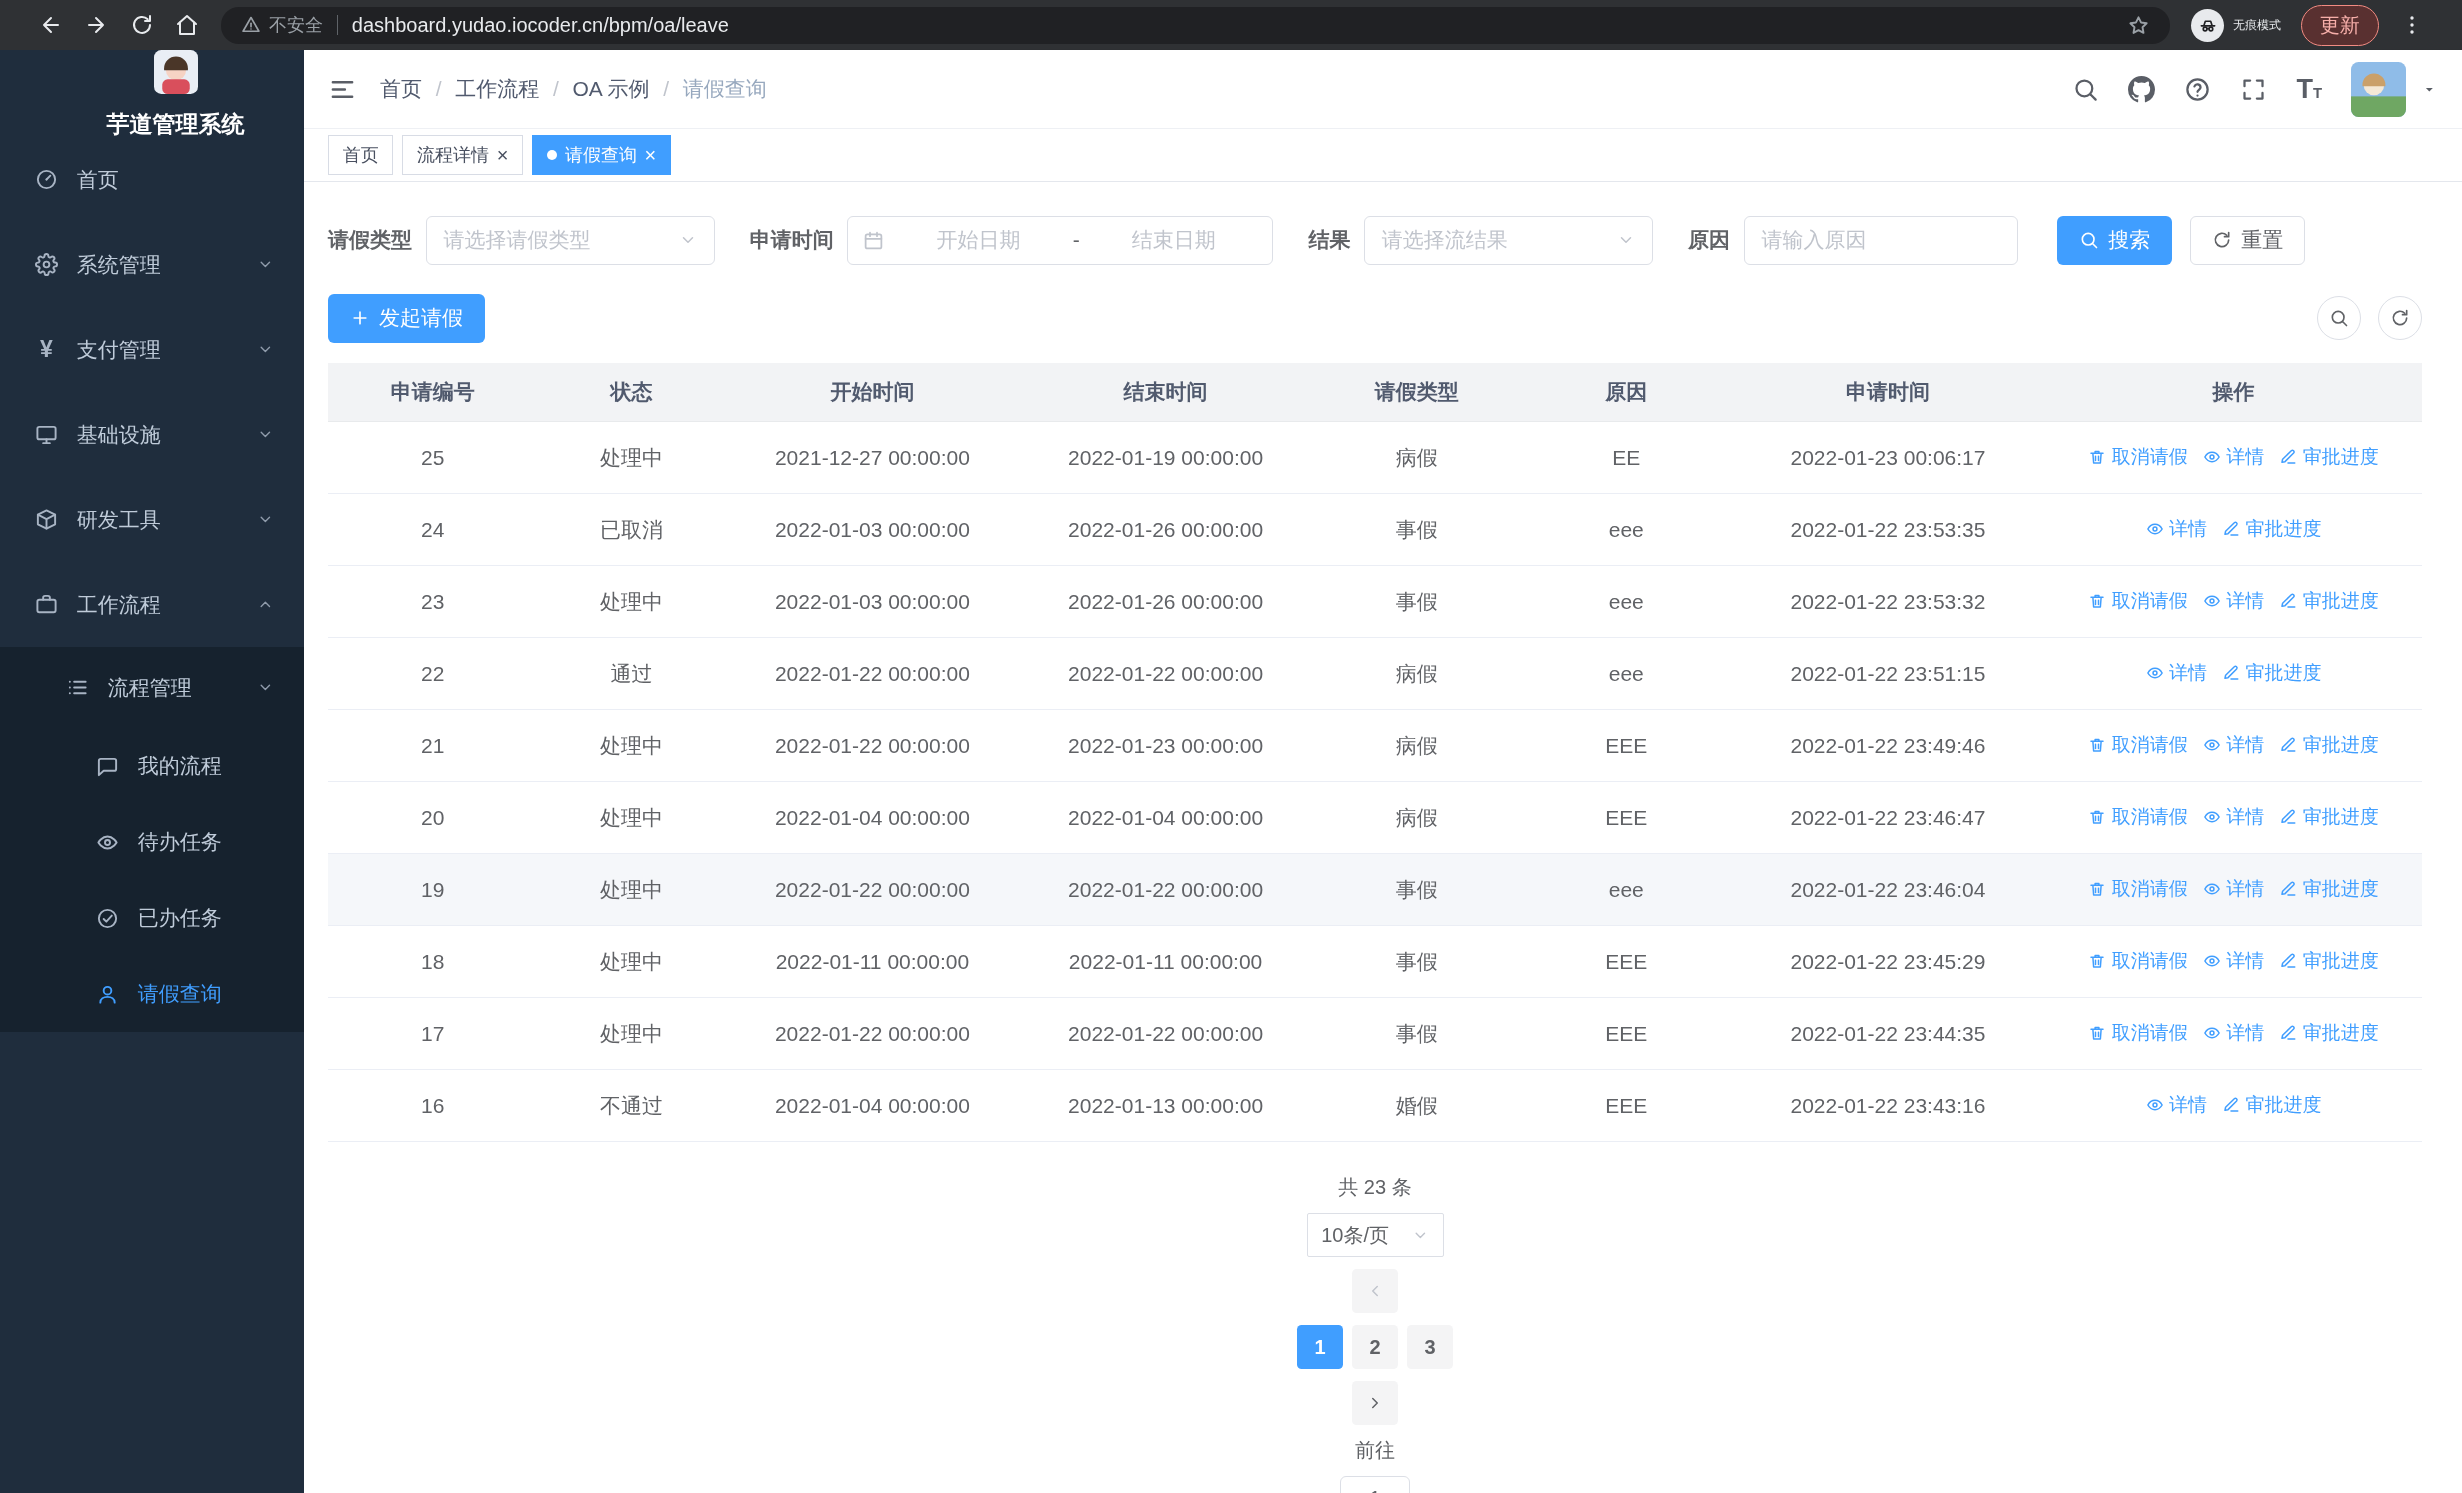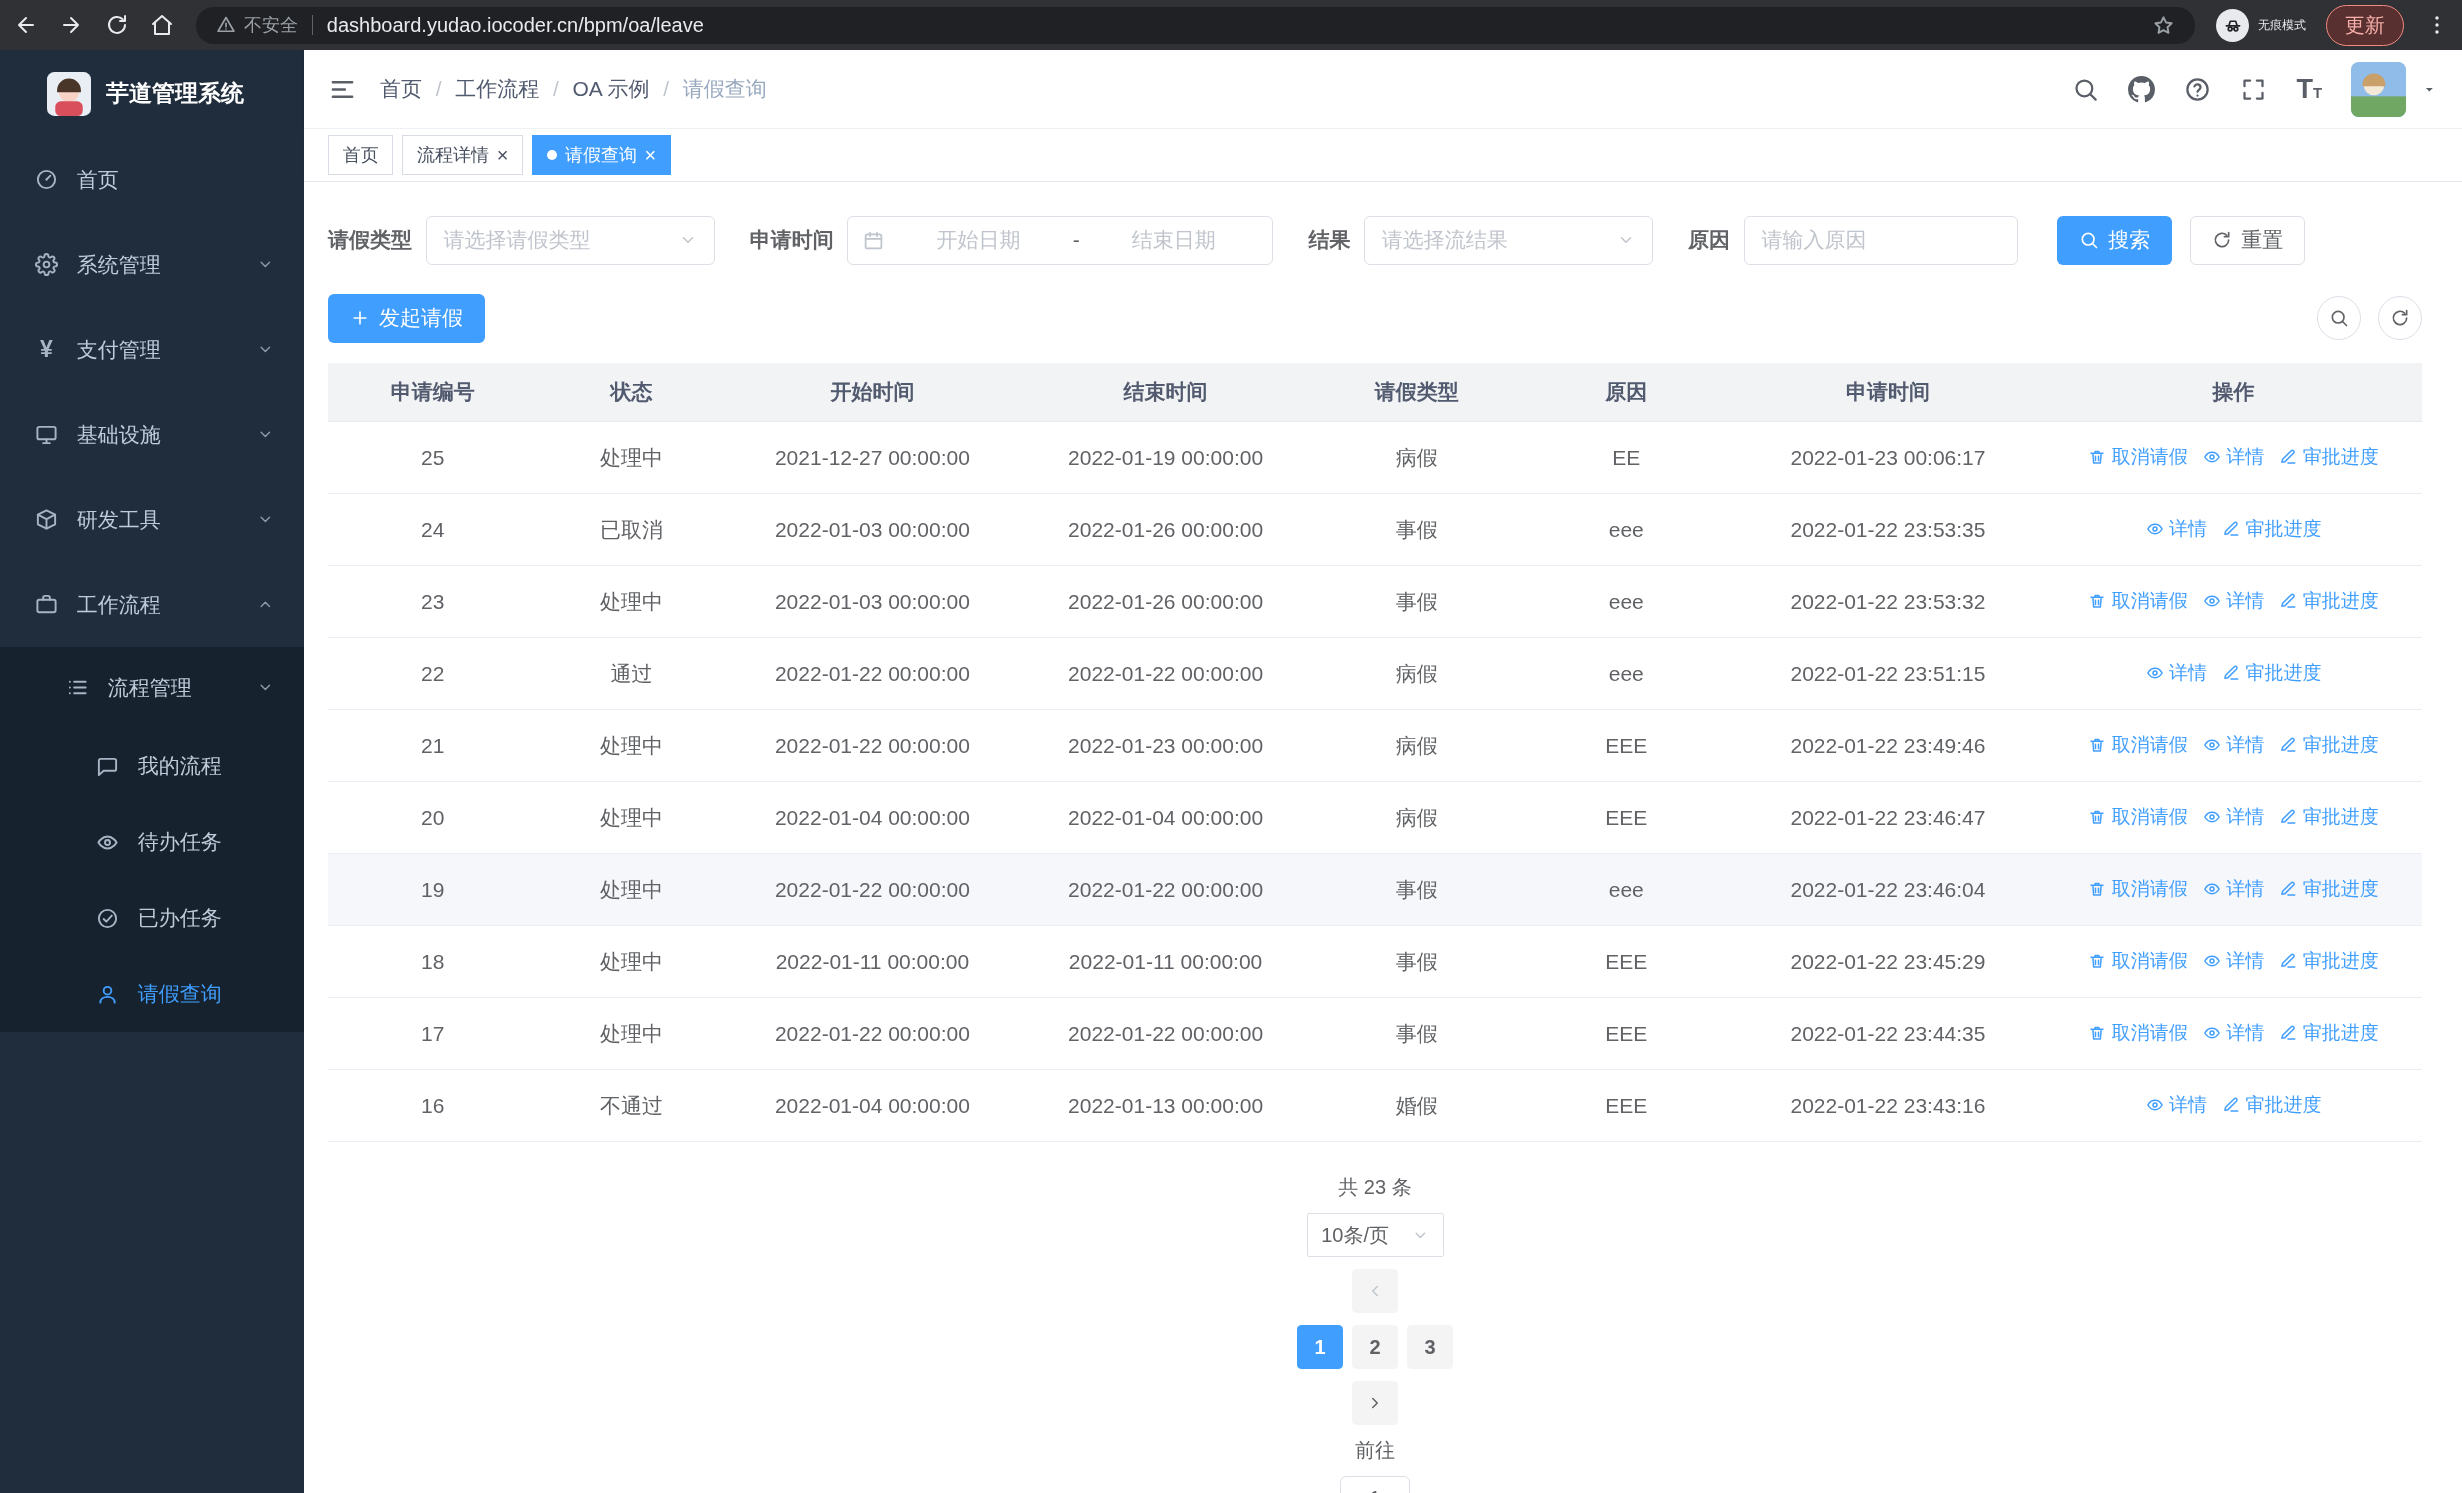--- a/index.html
+++ b/index.html
@@ -2,39 +2,39 @@
 <html style="font-size:12px"><head>
 <meta charset="utf-8">
 <style>
   * { margin:0; padding:0; box-sizing:border-box; }
   html,body { width:2462px; height:1494px; overflow:hidden; }
   body { font-family:"Liberation Sans","DejaVu Sans",sans-serif; font-size:21px; color:#606266; background:#fff; }
   .icon { display:inline-flex; align-items:center; justify-content:center; line-height:1; }
   .icon svg { width:1em; height:1em; display:block; }
 
   
-  .browser-bar { height:50px; background:#2f3134; display:flex; align-items:center; padding:0 5px; gap:4.6px; flex-shrink:0; }
+  .browser-bar { height:50px; background:#2f3134; display:flex; align-items:center; padding:0 30px; gap:4.6px; flex-shrink:0; }
   .b-icon { width:41px; height:41px; display:flex; align-items:center; justify-content:center; color:#e8eaed; font-size:24px; border-radius:50%; flex-shrink:0; cursor:pointer; }
   .omnibox { flex:1; height:37px; background:#202124; border-radius:18px; display:flex; align-items:center; padding:0 20px; margin:0 9px; min-width:0; }
   .omnibox .warn { color:#9aa0a6; font-size:18px; display:flex; align-items:center; gap:7.6px; }
   .omnibox .warn .icon { font-size:20px; }
   .omnibox .divider { width:1.5px; height:20px; background:#5f6368; margin:0 13.7px; }
   .omnibox .url { font-size:20px; color:#e8eaed; flex:1; white-space:nowrap; overflow:hidden; }
   .omnibox .star { color:#9aa0a6; font-size:23px; cursor:pointer; }
   .incog { display:flex; align-items:center; gap:9px; color:#e8eaed; font-size:12px; padding:0 7.6px; flex-shrink:0; }
   .incog-circle { width:33px; height:33px; border-radius:50%; background:#e8eaed; display:flex; align-items:center; justify-content:center; color:#202124; font-size:20px; }
   .update-pill { border:1.5px solid #f28b82; color:#f6aea9; background:rgba(217,48,37,.25); border-radius:760px; padding:6px 18px; font-size:20px; margin:0 7.6px; cursor:pointer; flex-shrink:0; }
 
   
   .app { display:flex; height:1443px; }
   .main { flex:1; display:flex; flex-direction:column; min-width:0; }
 
   
   .sidebar { width:304px; background:#1f2d3d; flex-shrink:0; overflow:hidden; }
-  .logo-row { height:87px; display:flex; align-items:center; gap:15px; padding-left:47px; cursor:pointer; }
+  .logo-row { height:87px; display:flex; align-items:center; gap:15px; padding-left:47px; cursor:pointer;flex-direction:column; }
   .logo-img { width:44px; height:44px; }
   .logo-img svg { width:100%; height:100%; }
   .logo-title { color:#fff; font-size:23px; font-weight:700; white-space:nowrap; }
   .menu-item { display:flex; align-items:center; height:85px; color:#bfcbd9; font-size:21px; cursor:pointer; gap:16.7px; padding-right:21px; white-space:nowrap; }
   .menu-item .mi-icon { font-size:23px; color:#a8b4c4; width:27px; justify-content:center; flex-shrink:0; }
   .menu-item .mi-label { flex:1; }
   .menu-item .chev { font-size:16.7px; color:#8f9bab; margin-right:9px; }
   .menu-item.lvl1 { padding-left:33px; }
   .menu-item.lvl2 { padding-left:64px; height:81px; }
   .menu-item.lvl3 { padding-left:94px; height:76px; }

